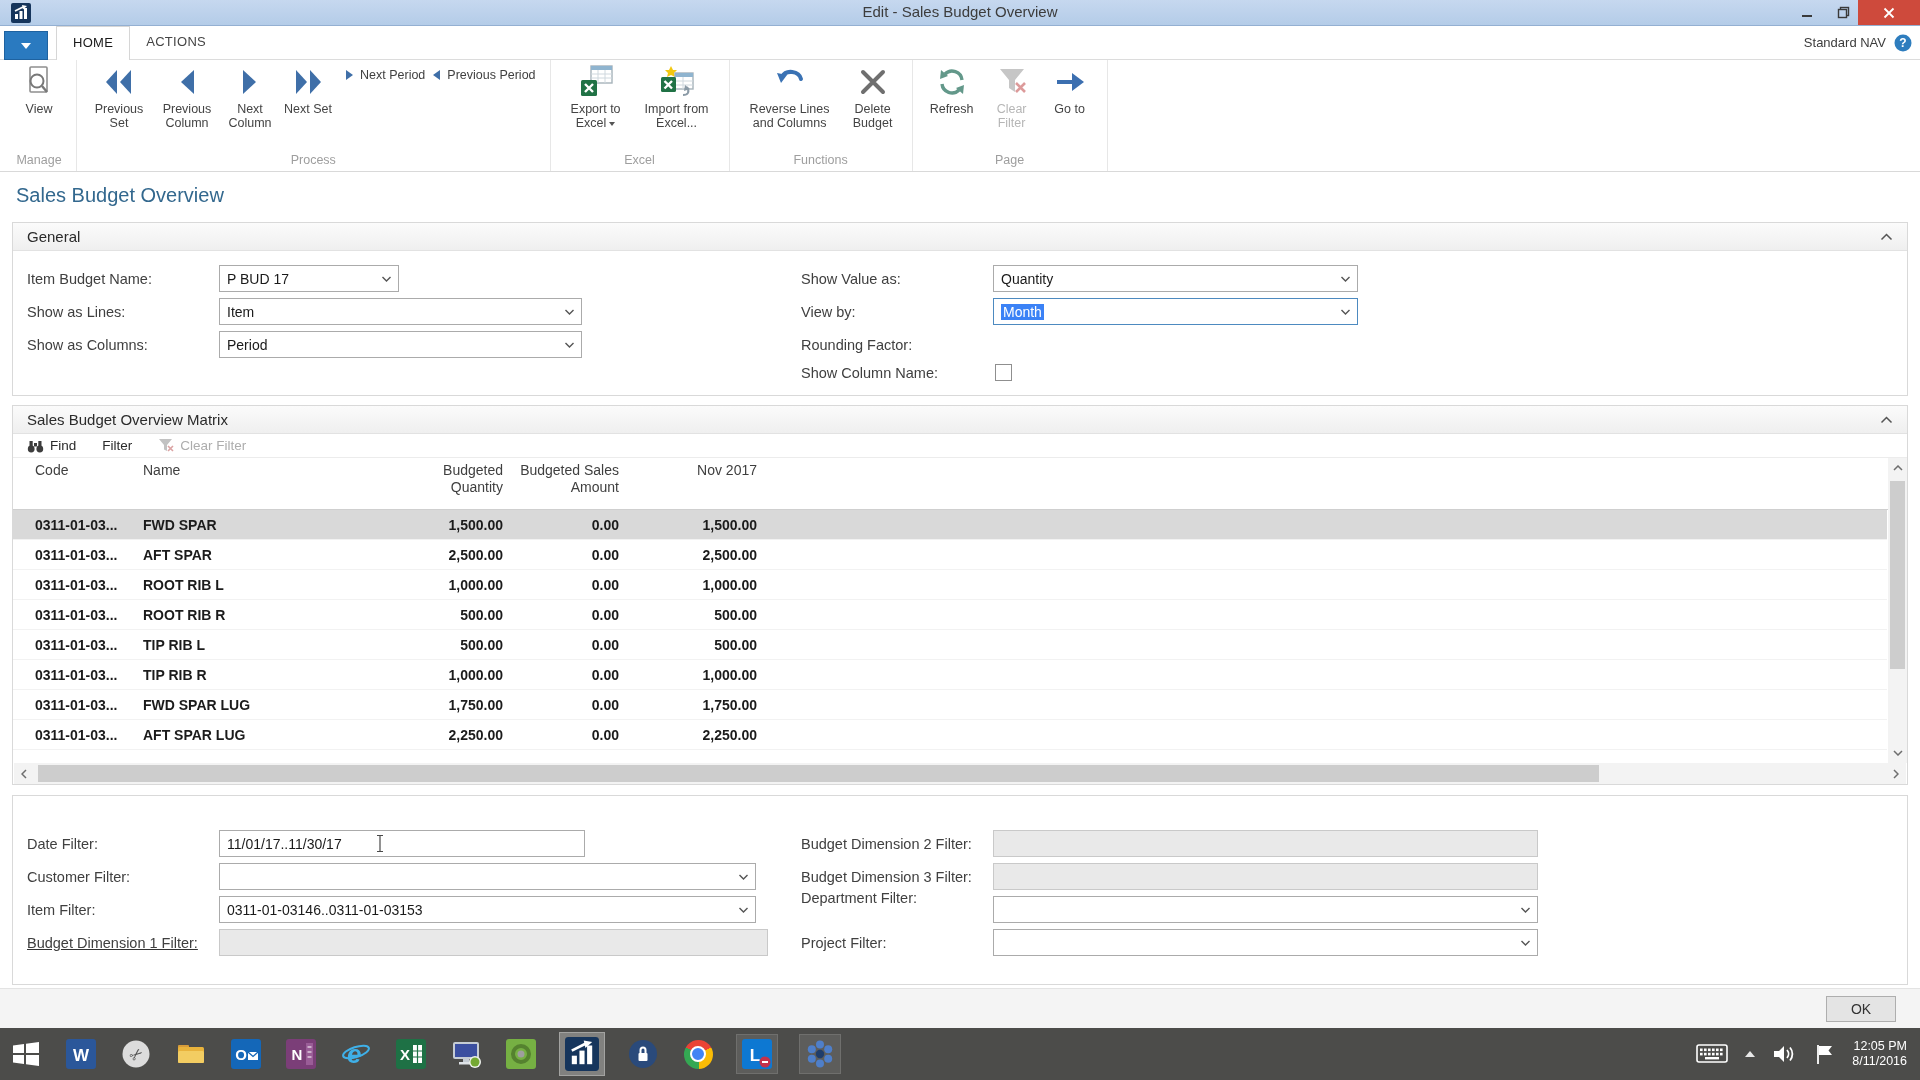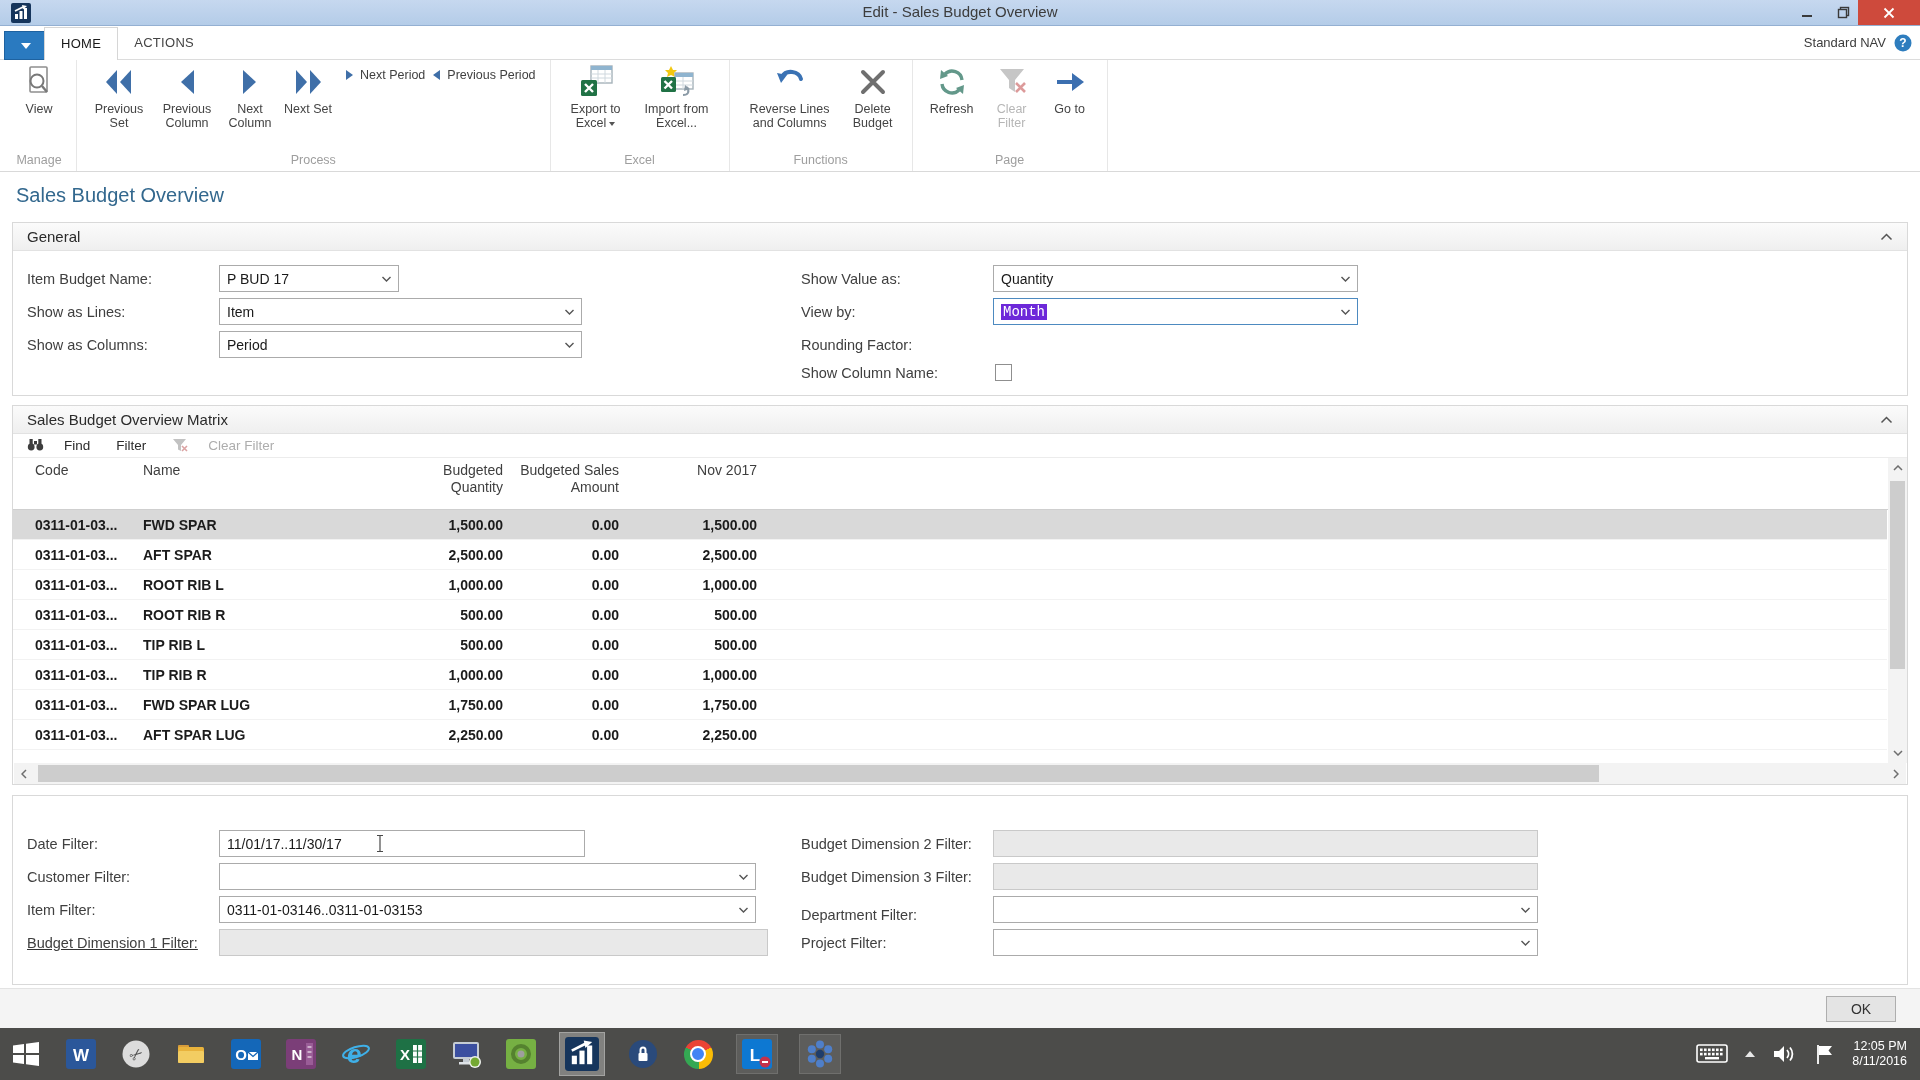--- a/index.html
+++ b/index.html
@@ -16,21 +16,21 @@
   .winbtn { position:absolute; top:0; height:25px; display:flex; align-items:center; justify-content:center; cursor:default; }
   .winbtn.min { left:1790px; width:34px; }
   .winbtn.res { left:1826px; width:34px; }
   .winbtn.cls { left:1858px; width:62px; background:#ce4a3c; }
 
   
   .tabrow { position:absolute; top:26px; left:0; right:0; height:34px; background:#fff; border-bottom:1px solid #dcdcdc; }
   .appmenu { position:absolute; left:4px; top:5px; width:44px; height:29px; background:#2a7ac0;
     border:1px solid #1e62a0; display:flex; align-items:center; justify-content:center; }
   .appmenu .tri { width:0; height:0; border-left:5px solid transparent; border-right:5px solid transparent; border-top:6px solid #fff; }
-  .tabs { position:absolute; left:44px; top:0; height:34px; display:flex;align-items:center; }
+  .tabs { position:absolute; left:56px; top:0; height:34px; display:flex; }
   .tab { padding:0 16px; line-height:32px; font-size:13px; color:#444; letter-spacing:.3px; }
   .tab.active { background:#fff; border:1px solid #d6d6d6; border-bottom:1px solid #fff; color:#1a1a1a; margin-bottom:-1px; }
   .profile { position:absolute; right:34px; top:0; line-height:34px; font-size:13px; color:#3c3c3c; }
   .helpicon { position:absolute; right:8px; top:8px; }
 
   
   .ribbon { position:absolute; top:60px; left:0; right:0; height:112px; background:#fff;
     border-bottom:1px solid #d9d9d9; display:flex; padding-left:2px; }
   .rgroup { display:flex; flex-direction:column; border-right:1px solid #e7e7e7; padding:4px 8px 0 8px; }
   .rbuttons { display:flex; flex:1; align-items:flex-start; }
@@ -55,31 +55,31 @@
   .ft-head .chev-up { margin-left:auto; }
 
   .fld { position:absolute; height:27px; display:flex; align-items:center; }
   .fld label { font-size:14.5px; color:#404040; }
   .combo, .input { position:relative; background:#fff; border:1px solid #ababab; height:27px;
     display:flex; align-items:center; padding:0 24px 0 7px; font-size:14px; color:#1a1a1a; }
   .input { padding-right:7px; }
   .input.disabled { background:#e9e9e9; border-color:#c9c9c9; }
   .combo .chevbox { position:absolute; right:6px; top:50%; transform:translateY(-50%); }
   .combo.focused { border-color:#4d8ac0; }
-  .combo .selval { background:#6d28d9; color:#fff; padding:0 2px;font-family:Liberation Mono, monospace; }
+  .combo .selval { background:#3b82f6; color:#fff; padding:0 2px; }
   .checkbox { width:17px; height:17px; background:#fff; border:1px solid #8f8f8f; }
   input.textbox { border:1px solid #ababab; height:27px; font-size:14px; color:#1a1a1a;
     padding:0 7px; font-family:"Liberation Sans","DejaVu Sans",sans-serif; }
   .date-wrap { position:relative; }
   .ibeam { position:absolute; left:155px; top:4px; }
 
   
   .mtoolbar { height:24px; display:flex; align-items:center; gap:26px; padding-left:14px;
     font-size:13.5px; color:#2b2b2b; border-bottom:1px solid #ececec; }
-  .tbi { display:flex; align-items:flex-start; gap:20px; cursor:default; }
+  .tbi { display:flex; align-items:flex-end; gap:6px; cursor:default; }
   .tbi.disabled { color:#adadad; }
   .ghead { height:52px; display:flex; padding:4px 0 0 10px; border-bottom:1px solid #cfcfcf;
     font-size:14px; color:#3f3f3f; line-height:17px; }
   .grow { height:30px; display:flex; align-items:center; padding-left:10px; font-size:14px;
     font-weight:bold; color:#1b1b1b; border-bottom:1px solid #f2f2f2; width:1874px; }
   .grow.selected { background:#d9d9d9; }
   .c-code { width:120px; padding-left:12px; } .c-name { width:210px; }
   .c-qty { width:150px; text-align:right; } .c-amt { width:116px; text-align:right; }
   .c-nov { width:138px; text-align:right; }
   .hcol { display:flex; flex-direction:column; }
@@ -612,21 +612,21 @@
     <div class="input disabled" style="width:545px;"></div>
   </div>
 
   <div class="fld" style="left:788px; top:67px;">
       <label>Budget Dimension 3 Filter:</label>
     </div>
   <div class="fld" style="left:980px; top:67px;">
     <div class="input disabled" style="width:545px;"></div>
   </div>
 
-  <div class="fld" style="left:788px; top:100px;align-items:flex-end;">
+  <div class="fld" style="left:788px; top:88px;">
       <label>Department Filter:</label>
     </div>
   <div class="fld" style="left:980px; top:100px;">
     <div class="combo" style="width:545px;">
       <span></span>
       <span class="chevbox">
           <svg width="11" height="7">
             <polyline points="1.5,1.5 5.5,5.5 9.5,1.5" fill="none" stroke="#555" stroke-width="1.4"></polyline>
           </svg>
         </span>

